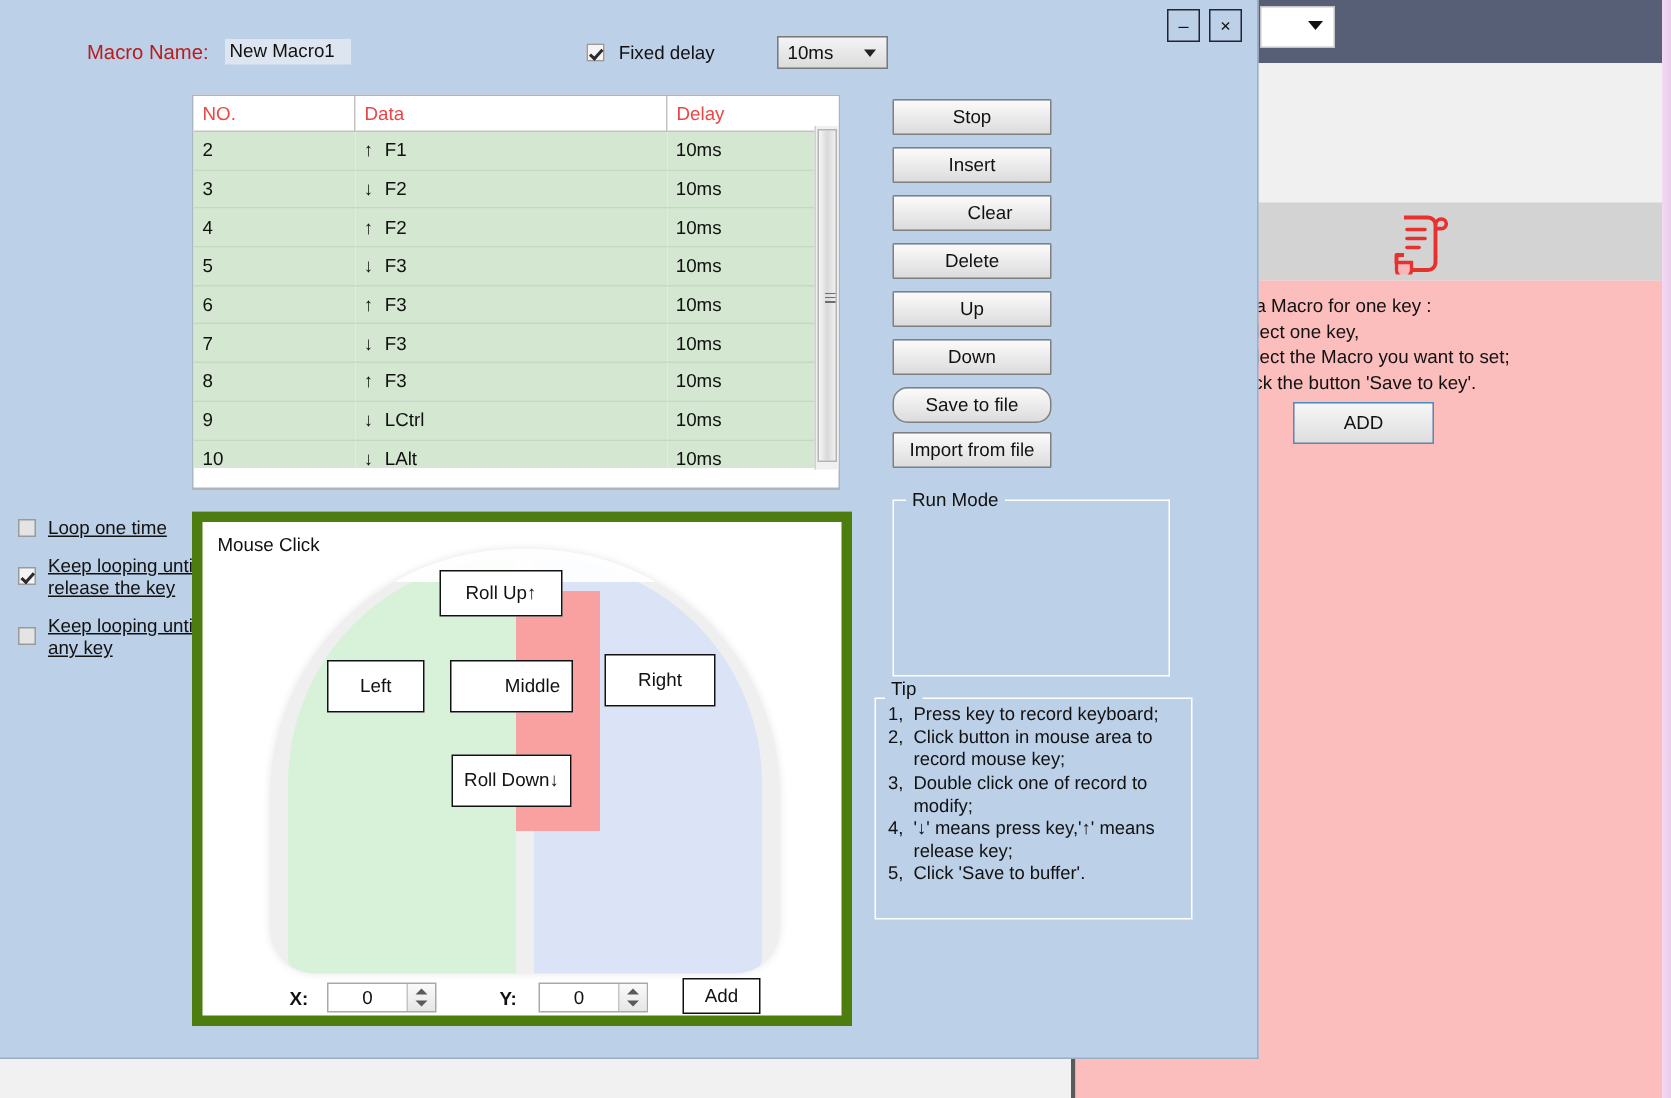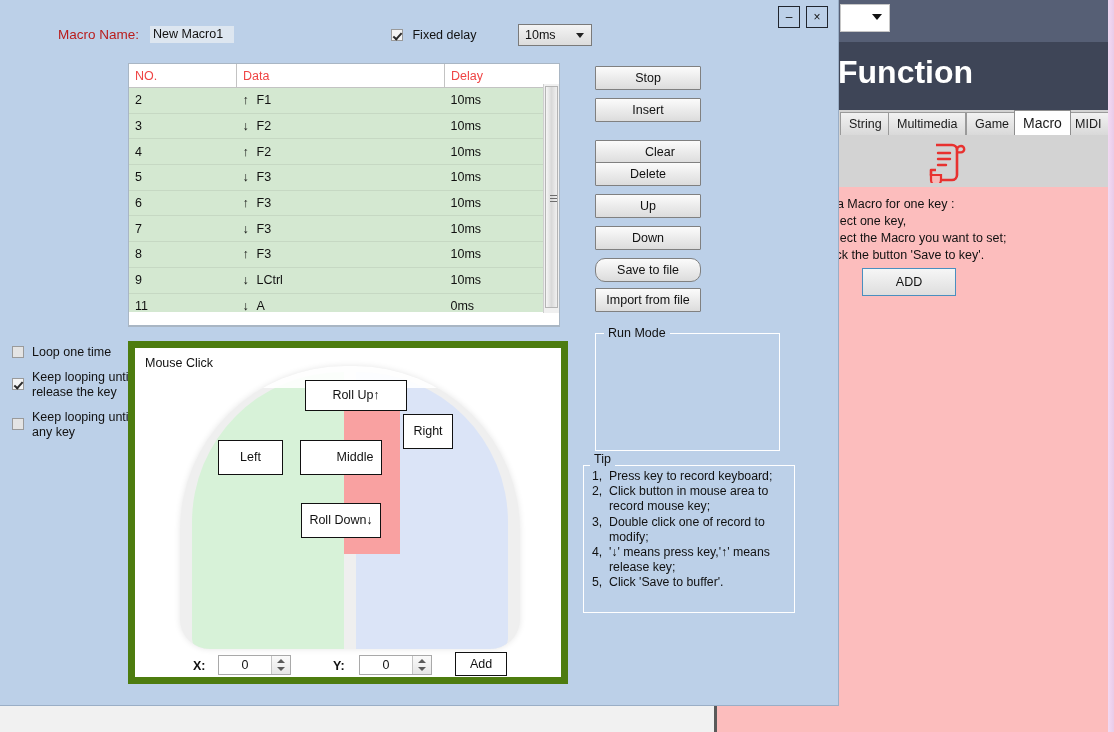--- a/index.html
+++ b/index.html
@@ -85,21 +85,21 @@
 
   
   .btn{position:absolute;left:595px;width:106px;height:24px;
      background:linear-gradient(#fbfbfb,#dcdcdc);border:1px solid #808080;box-sizing:border-box;
      font-size:12.5px;text-align:center;line-height:22px;color:#111;border-radius:1px;}
 
   
   #run-mode{position:absolute;left:595px;top:333px;width:185px;height:118px;border:1px solid #ffffff;
      box-sizing:border-box;}
   #run-mode-legend{position:absolute;left:604px;top:326px;background:#bcd0e8;padding:0 4px;font-size:12.5px;color:#111;}
-  .rm-row{position:absolute;left:12px;font-size:12.5px;color:#111;line-height:15px;}
+  .rm-row{position:absolute;left:12px;font-size:12.5px;color:#111;line-height:15px;text-decoration:underline;}
   .rm-row .cbx{position:absolute;left:0;top:1px;}
   .rm-row .rm-label{display:block;margin-left:20px;width:135px;}
 
   
   #tip-group{position:absolute;left:583px;top:465px;width:212px;height:148px;border:1px solid #ffffff;
      box-sizing:border-box;}
   #tip-legend{position:absolute;left:590px;top:452px;background:#bcd0e8;padding:0 4px;font-size:12.5px;color:#111;}
   #tip-list{position:absolute;left:592px;top:469px;width:200px;font-size:12.3px;line-height:15.2px;color:#111;}
   .tip-item{display:flex;margin-bottom:0px;}
   .tip-num{width:17px;flex:none;}
@@ -114,24 +114,24 @@
      border-radius:165px 165px 30px 30px;background:#efefef;overflow:hidden;
      box-shadow:0 0 6px rgba(0,0,0,.10);}
   .mzone{position:absolute;top:6px;height:277px;}
   .mleft{left:12px;width:152px;background:#d7f2d8;border-radius:150px 0 0 10px;}
   .mright{left:176px;width:152px;background:#dbe4f7;border-radius:0 150px 10px 0;}
   .mmid{left:164px;width:56px;top:28px;height:160px;background:#f9a1a1;}
   .mtop-gloss{position:absolute;left:6px;top:0;width:328px;height:22px;background:#fff;
      border-radius:160px 160px 0 0;opacity:.9;}
   .mbtn{position:absolute;background:#fff;border:1px solid #111;font-size:12.5px;color:#111;
      text-align:center;box-sizing:border-box;}
-  #mb-rollup{left:305px;top:380px;width:102px;height:31px;line-height:29px;}
+  #mb-rollup{left:293px;top:380px;width:82px;height:31px;line-height:29px;}
   #mb-left{left:218px;top:440px;width:65px;height:35px;line-height:33px;}
   #mb-middle{left:300px;top:440px;width:82px;height:35px;line-height:33px;padding-left:28px;}
-  #mb-right{left:403px;top:414px;width:50px;height:35px;line-height:33px;}
+  #mb-right{left:403px;top:436px;width:74px;height:35px;line-height:33px;}
   #mb-rolldown{left:301px;top:503px;width:80px;height:35px;line-height:33px;}
 
   #mouse-move-label{position:absolute;left:138px;top:627px;font-size:12.5px;font-weight:bold;color:#111;}
   .axis-label{position:absolute;top:659px;font-size:12.5px;font-weight:bold;color:#111;}
   #lbl-x{left:193px;}
   #lbl-y{left:333px;}
   .spin{position:absolute;top:655px;width:73px;height:20px;background:#fff;border:1px solid #a9a9a9;
      box-sizing:border-box;}
   .spin .val{position:absolute;left:0;top:0;width:52px;height:18px;line-height:18px;text-align:center;font-size:12.5px;color:#111;}
   .spin .arrows{position:absolute;right:0;top:0;width:18px;height:18px;
@@ -154,31 +154,21 @@
 
 <div id="bg-app">
 
   <div id="bg-topbar"></div>
 
   <div id="bg-top-select">
     <span></span>
     <span class="caret"></span>
   </div>
 
-  <div id="bg-header">
-    <div class="htitle">Function</div>
-  </div>
-
-  <div id="bg-tabs">
-    <div class="bgtab" style="left:2px;">String</div>
-    <div class="bgtab" style="left:50px;">Multimedia</div>
-    <div class="bgtab" style="left:128px;">Game</div>
-    <div class="bgtab active" style="left:176px;">Macro</div>
-    <div class="bgtab" style="left:228px;">MIDI</div>
-  </div>
+
 
   <div id="bg-iconarea">
     <svg width="40" height="44" viewBox="0 0 40 44" style="position:absolute;left:88px;top:4px;">
       <path d="M10 6 h16 a5 5 0 0 1 5 5 v25 a5 5 0 0 1 -5 5 h-16 a5 5 0 0 1 -5 -5 v-5 h5" fill="none" stroke="#e8312f" stroke-width="2.6" stroke-linejoin="round"></path>
       <path d="M31 11 a4 4 0 0 1 4 -4 a3.2 3.2 0 0 1 0 6.4 h-4" fill="none" stroke="#e8312f" stroke-width="2.4"></path>
       <line x1="12" y1="14" x2="24" y2="14" stroke="#e8312f" stroke-width="2.4" stroke-linecap="round"></line>
       <line x1="12" y1="20" x2="24" y2="20" stroke="#e8312f" stroke-width="2.4" stroke-linecap="round"></line>
       <line x1="12" y1="26" x2="20" y2="26" stroke="#e8312f" stroke-width="2.4" stroke-linecap="round"></line>
       <path d="M5 36 h10 v5 a5 5 0 0 1 -10 0 z" fill="#f7b9b8" stroke="#e8312f" stroke-width="2.2"></path>
     </svg>
@@ -263,38 +253,43 @@
             <td class="c-no">8</td>
             <td class="c-data"><span class="arrow">↑</span>F3</td>
             <td class="c-delay">10ms</td>
           </tr>
           <tr>
             <td class="c-no">9</td>
             <td class="c-data"><span class="arrow">↓</span>LCtrl</td>
             <td class="c-delay">10ms</td>
           </tr>
           <tr>
+            <td class="c-no">10</td>
+            <td class="c-data"><span class="arrow">↓</span>LAlt</td>
+            <td class="c-delay">10ms</td>
+          </tr>
+          <tr>
             <td class="c-no">11</td>
             <td class="c-data"><span class="arrow">↓</span>A</td>
             <td class="c-delay">0ms</td>
           </tr>
         </tbody>
     </table>
   </div>
   <div id="tbl-foot"></div>
 
   <div id="scrollbar">
     <div id="scroll-thumb">
       <div id="scroll-grip"></div>
     </div>
   </div>
 
   <div class="btn" style="top:66px;">Stop</div>
   <div class="btn" style="top:98px;">Insert</div>
-  <div class="btn" style="top:140px;padding-left:24px;">Clear</div>
+  <div class="btn" style="top:130px;padding-left:24px;">Clear</div>
   <div class="btn" style="top:162px;">Delete</div>
   <div class="btn" style="top:194px;">Up</div>
   <div class="btn" style="top:226px;">Down</div>
   <div class="btn" style="top:258px;border-radius:10px;">Save to file</div>
   <div class="btn" style="top:288px;">Import from file</div>
 
   <div id="run-mode"></div>
   <div id="run-mode-legend">Run Mode</div>
 
   <div class="rm-row" style="top:345px;">

